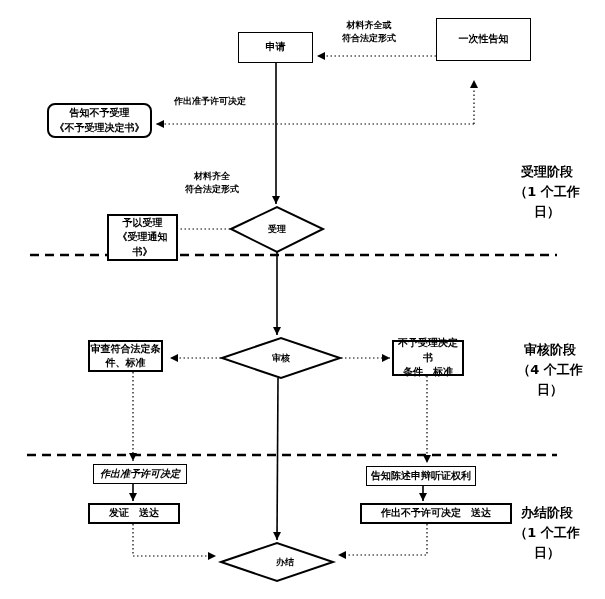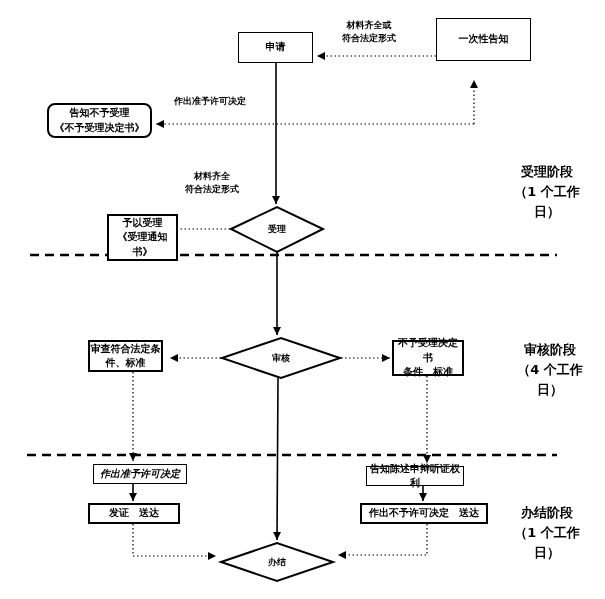--- a/index.html
+++ b/index.html
@@ -78,29 +78,29 @@
   <div class="node thick" style="left:88px;top:340px;width:75px;height:32px;">审查符合法定条
 件、标准</div>
 
   <div class="node thick" style="left:392px;top:340px;width:72px;height:36px;">不予受理决定书
 条件、标准</div>
 
   <div class="node" style="left:93px;top:464px;width:94px;height:20px;font-style:italic;">作出准予许可决定</div>
 
   <div class="node thick" style="left:88px;top:503px;width:92px;height:21px;text-align:right;">发证　送达</div>
 
-  <div class="node" style="left:366px;top:466px;width:98px;height:20px;">告知陈述申辩听证权利</div>
+  <div class="node" style="left:366px;top:466px;width:110px;height:20px;">告知陈述申辩听证权利</div>
 
-  <div class="node thick" style="left:360px;top:503px;width:128px;height:21px;">作出不予许可决定　送达</div>
+  <div class="node thick" style="left:360px;top:503px;width:152px;height:21px;">作出不予许可决定　送达</div>
 
   <div class="diamond-label" style="left:241px;top:216px;width:72px;height:26px;">受理</div>
 
   <div class="diamond-label" style="left:245px;top:345px;width:72px;height:26px;">审核</div>
 
-  <div class="diamond-label" style="left:241px;top:549px;width:72px;height:26px;">办结</div>
+  <div class="diamond-label" style="left:249px;top:549px;width:72px;height:26px;">办结</div>
 
   <div class="edge-label" style="left:329px;top:19px;width:80px;">材料齐全或
 符合法定形式</div>
 
   <div class="edge-label" style="left:165px;top:95px;width:90px;">作出准予许可决定</div>
 
 
   <div class="edge-label" style="left:172px;top:170px;width:80px;font-family:Liberation Serif, serif;">材料齐全
 符合法定形式</div>
 

